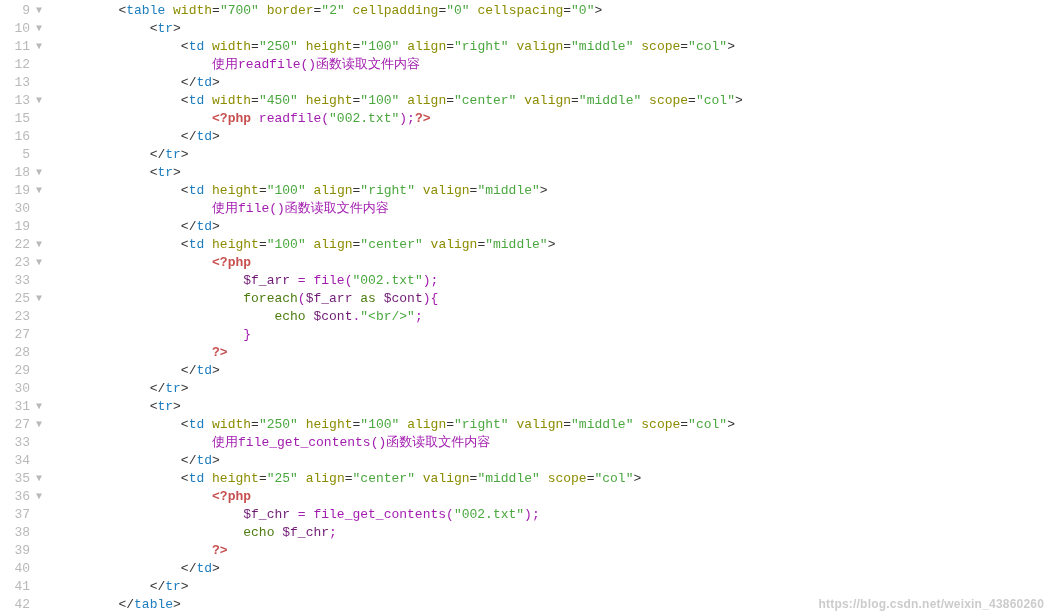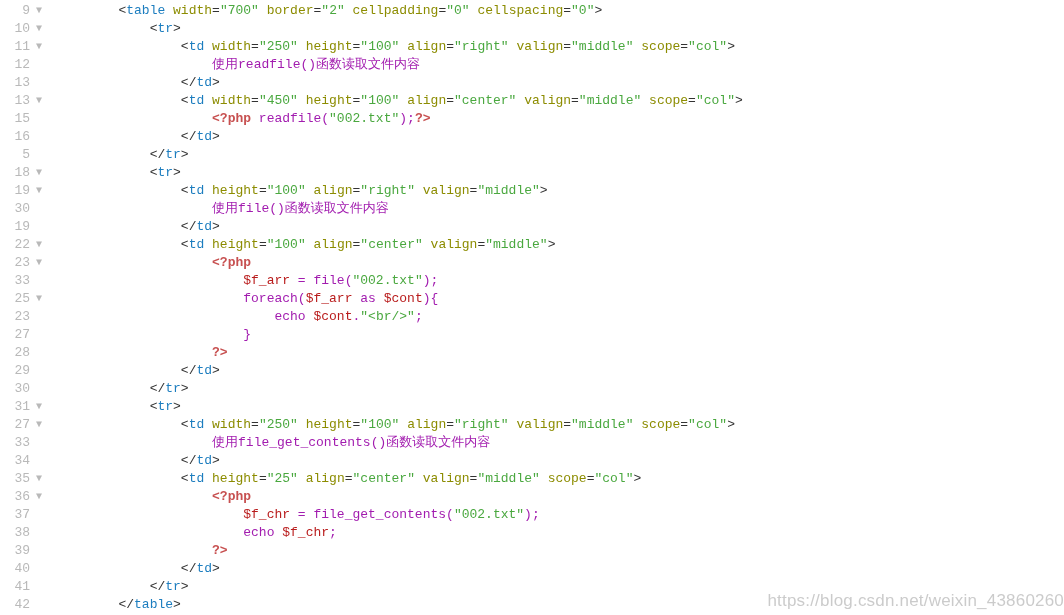--- a/index.html
+++ b/index.html
@@ -43,32 +43,33 @@
   .code {
     flex: 1;
     white-space: pre;
     padding-left: 10px;
   }
   .code .row { height: 18px; }
   .tag  { color: #1c7dbf; font-family: Liberation Mono, monospace; }        
   .attr { color: #8c8c00; }        
   .str  { color: #4aa83f; }        
   .php  { color: #c75050; font-weight: bold; }        
-  .kw   { color: #a21caf; text-align: center; }        
-  .var  { color: #b91c1c; }        
+  .kw   { color: #4d7c0f; text-align: center; }        
+  .var  { color: #701a75; }        
   .txt  { color: #a21caf; }        
   .punc { color: #333333; }        
   .watermark {
     position: absolute;
-    right: 0;
+    right: 20px;
     bottom: 4px;
     color: rgba(140,140,140,0.45);
-    font-size: 17px;
+    font-size: 12px;
     font-family: Arial, sans-serif;
     letter-spacing: 0.2px;
+    font-weight: bold;
   }
 </style>
 </head>
 <body>
 
 <div class="editor">
   <div class="gutter" id="gutter">
       <div class="ln">
         <span>9</span>
         <span class="fold">▼</span>

